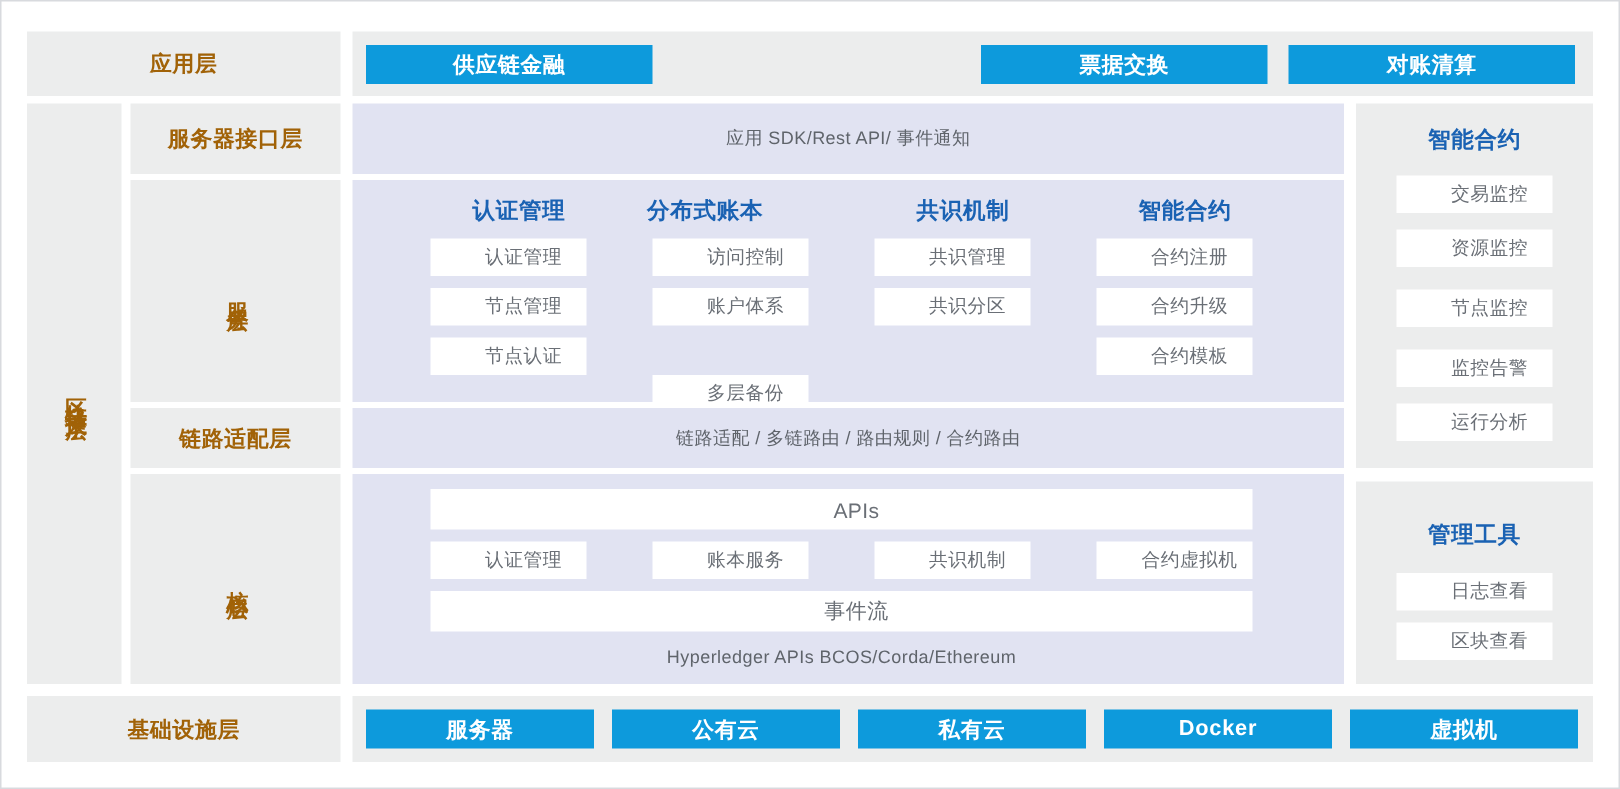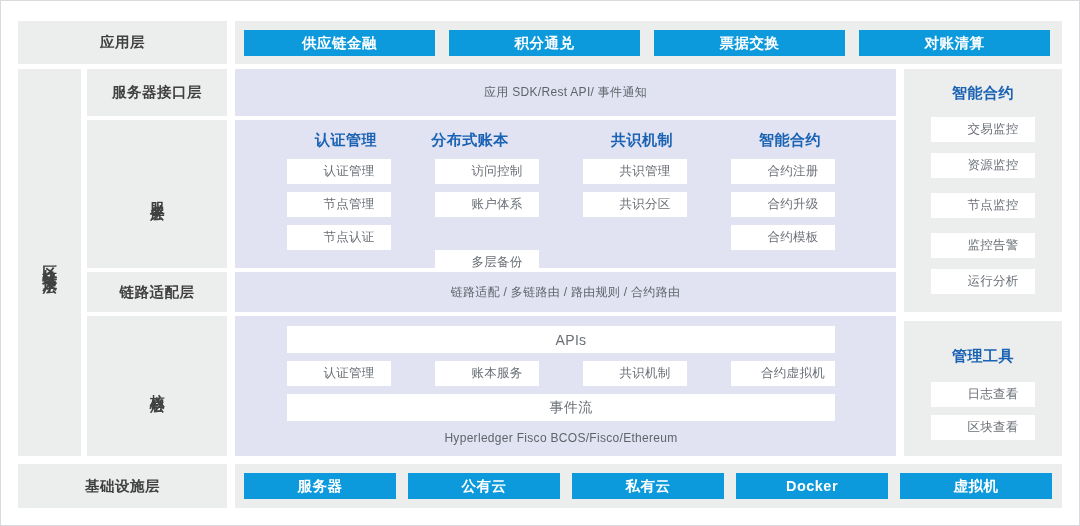--- a/index.html
+++ b/index.html
@@ -24,21 +24,21 @@
 
   .abs { position: absolute; }
 
   .ctr {
     display: flex; align-items: center; justify-content: center;
     text-align: center;
   }
 
   
   .lbl-gray {
-    color: #404040;
+    color: #a16207;
     font-size: 14.5px;
     font-weight: bold;
     letter-spacing: .5px;
   }
   .lbl-blue-btn {
     color: #ffffff;
     font-size: 14.5px;
     font-weight: bold;
     letter-spacing: .5px;
   }
@@ -82,23 +82,20 @@
 
   <div class="abs gray ctr" style="left:17px; top:20px; width:209px; height:43px;">
     <span class="lbl-gray">应用层</span>
   </div>
 
   <div class="abs gray" style="left:234px; top:20px; width:827px; height:43px;"></div>
 
   <div class="abs blue ctr" style="left:243px; top:29px; width:191px; height:26px;">
     <span class="lbl-blue-btn">供应链金融</span>
   </div>
-  <div class="abs blue ctr" style="left:448px; top:29px; width:191px; height:26px;">
-    <span class="lbl-blue-btn">积分通兑</span>
-  </div>
   <div class="abs blue ctr" style="left:653px; top:29px; width:191px; height:26px;">
     <span class="lbl-blue-btn">票据交换</span>
   </div>
   <div class="abs blue ctr" style="left:858px; top:29px; width:191px; height:26px;text-align:right;">
     <span class="lbl-blue-btn">对账清算</span>
   </div>
 
   <div class="abs gray ctr" style="left:17px; top:68px; width:63px; height:387px;">
     <span class="lbl-gray vert">区块链技术层</span>
   </div>
@@ -192,21 +189,21 @@
   </div>
   <div class="abs chip" style="left:730px; top:360px; width:104px; height:25px;">
     <span>合约虚拟机</span>
   </div>
 
   <div class="abs chip" style="left:286px; top:393px; width:548px; height:27px; font-size:14px;">
     <span>事件流</span>
   </div>
 
   <div class="abs ctr" style="left:286px; top:425px; width:548px; height:24px;">
-    <span class="lbl-lav">Hyperledger Fisco BCOS/Fisco/Ethereum</span>
+    <span class="lbl-lav">Hyperledger APIs BCOS/Corda/Ethereum</span>
   </div>
 
   <div class="abs gray" style="left:903px; top:68px; width:158px; height:243px;"></div>
   <div class="abs ctr" style="left:903px; top:80px; width:158px; height:24px;">
     <span class="side-head">智能合约</span>
   </div>
   <div class="abs chip" style="left:930px; top:116px; width:104px; height:25px;">
     <span>交易监控</span>
   </div>
   <div class="abs chip" style="left:930px; top:152px; width:104px; height:25px;">

